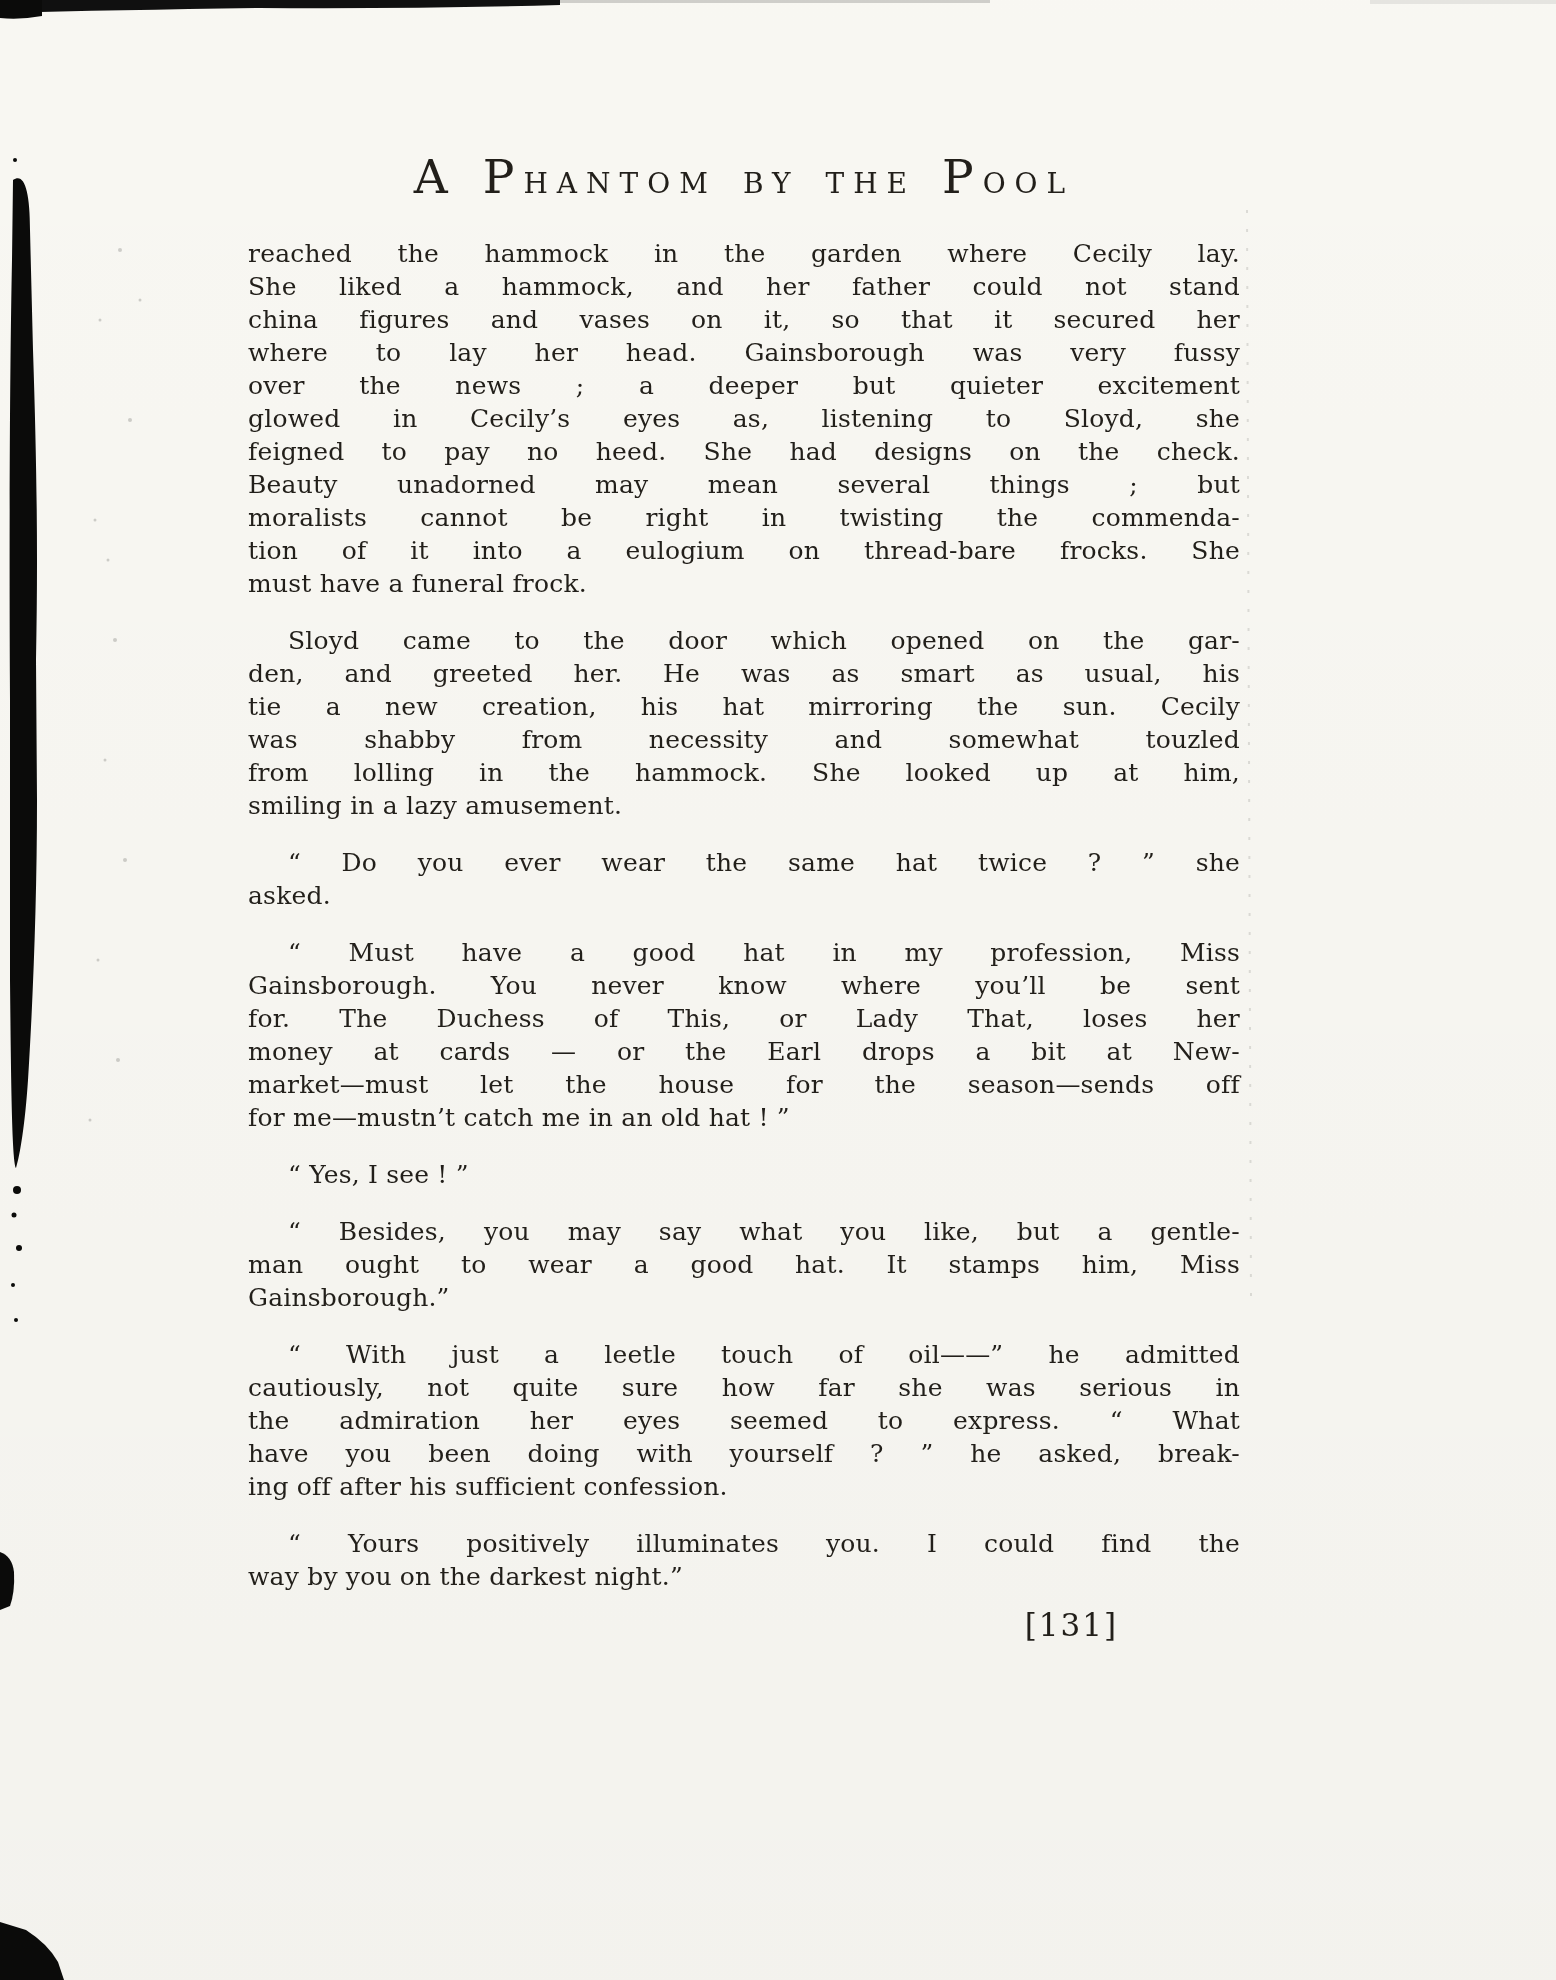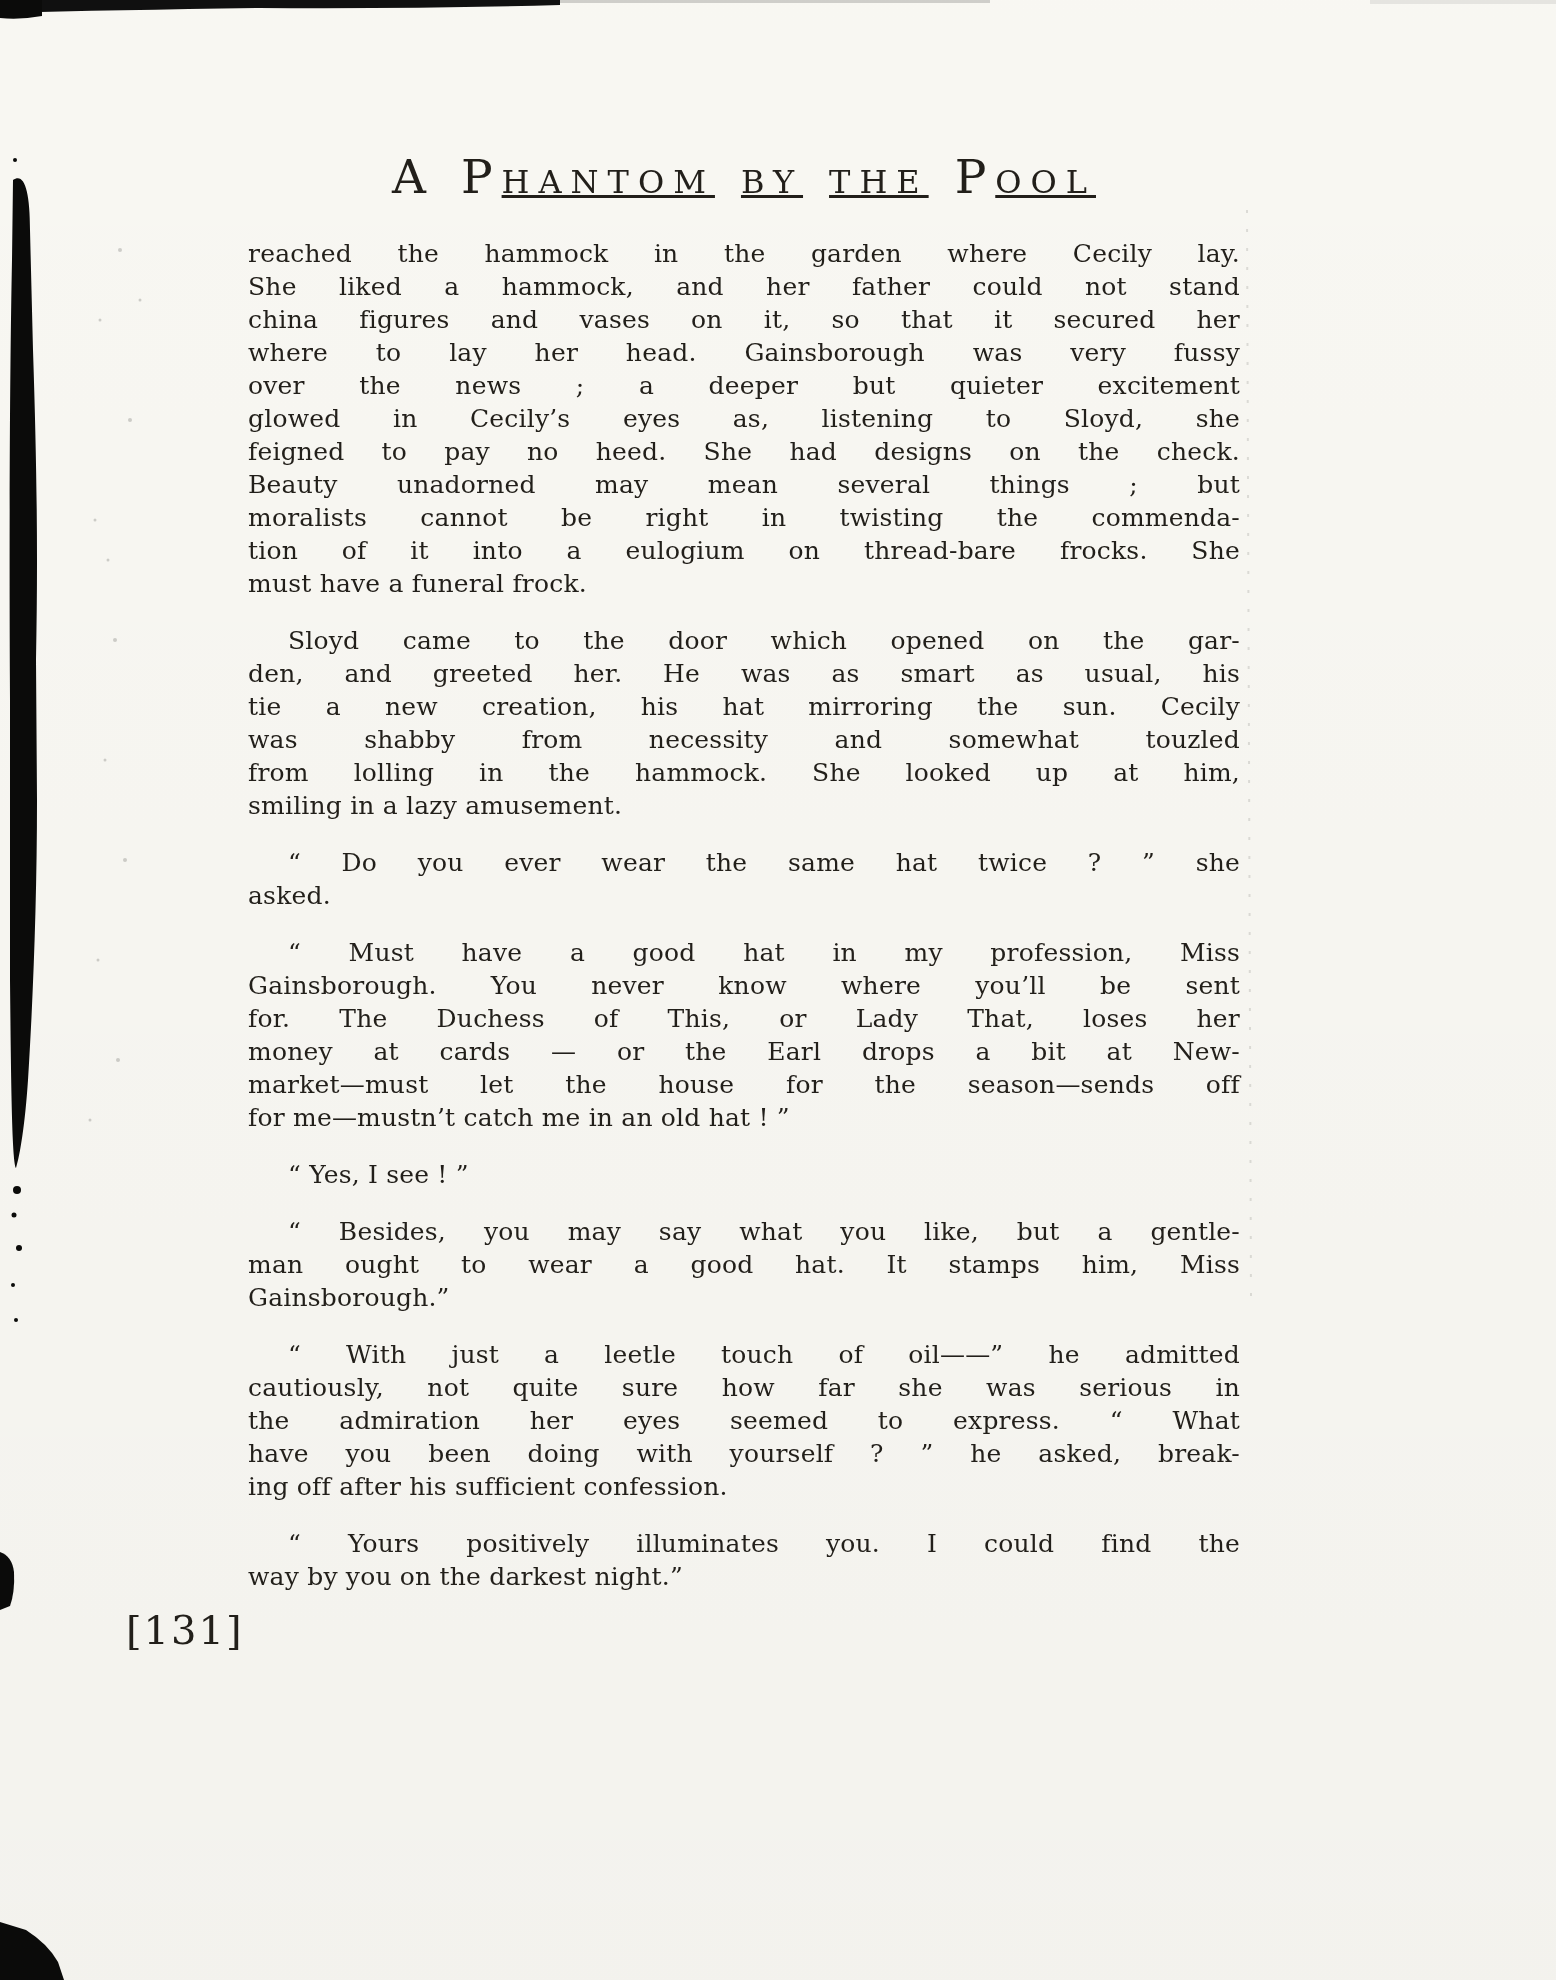--- a/index.html
+++ b/index.html
@@ -25,40 +25,40 @@
     position:absolute; left:248px; top:150px; width:992px;
   }
   .title {
     text-align:center;
     white-space:nowrap;
     margin-bottom:22px;
     line-height:54px;
   }
   .title-word { display:inline-block; margin:0 13px; }
   .title .big   { font-size:47px; letter-spacing:9px; }
-  .title .small { font-size:32px; letter-spacing:9px;text-decoration:underline; }
+  .title .small { font-size:28px; letter-spacing:9px; }
   .text-block { width:100%; }
   .line {
     font-size:25px;
     line-height:33px;
     letter-spacing:0.2px;
   }
   .just {
     text-align:justify;
     text-align-last:justify;
     text-justify:inter-word;
   }
   .lastline { text-align:left; }
   .indent { text-indent:40px;margin-top:24px; }
   .pagenum {
     width:100%;
-    text-align:left;
+    text-align:right;
     transform:translateX(-122px);
     margin-top:14px;
-    font-size:40px;
+    font-size:31px;
     letter-spacing:2px;
   }
 </style>
 </head>
 <body>
 
 <div class="paper-tint"></div>
 
 <svg class="scan-artifacts" viewBox="0 0 1556 1980" xmlns="http://www.w3.org/2000/svg">
   <g>

